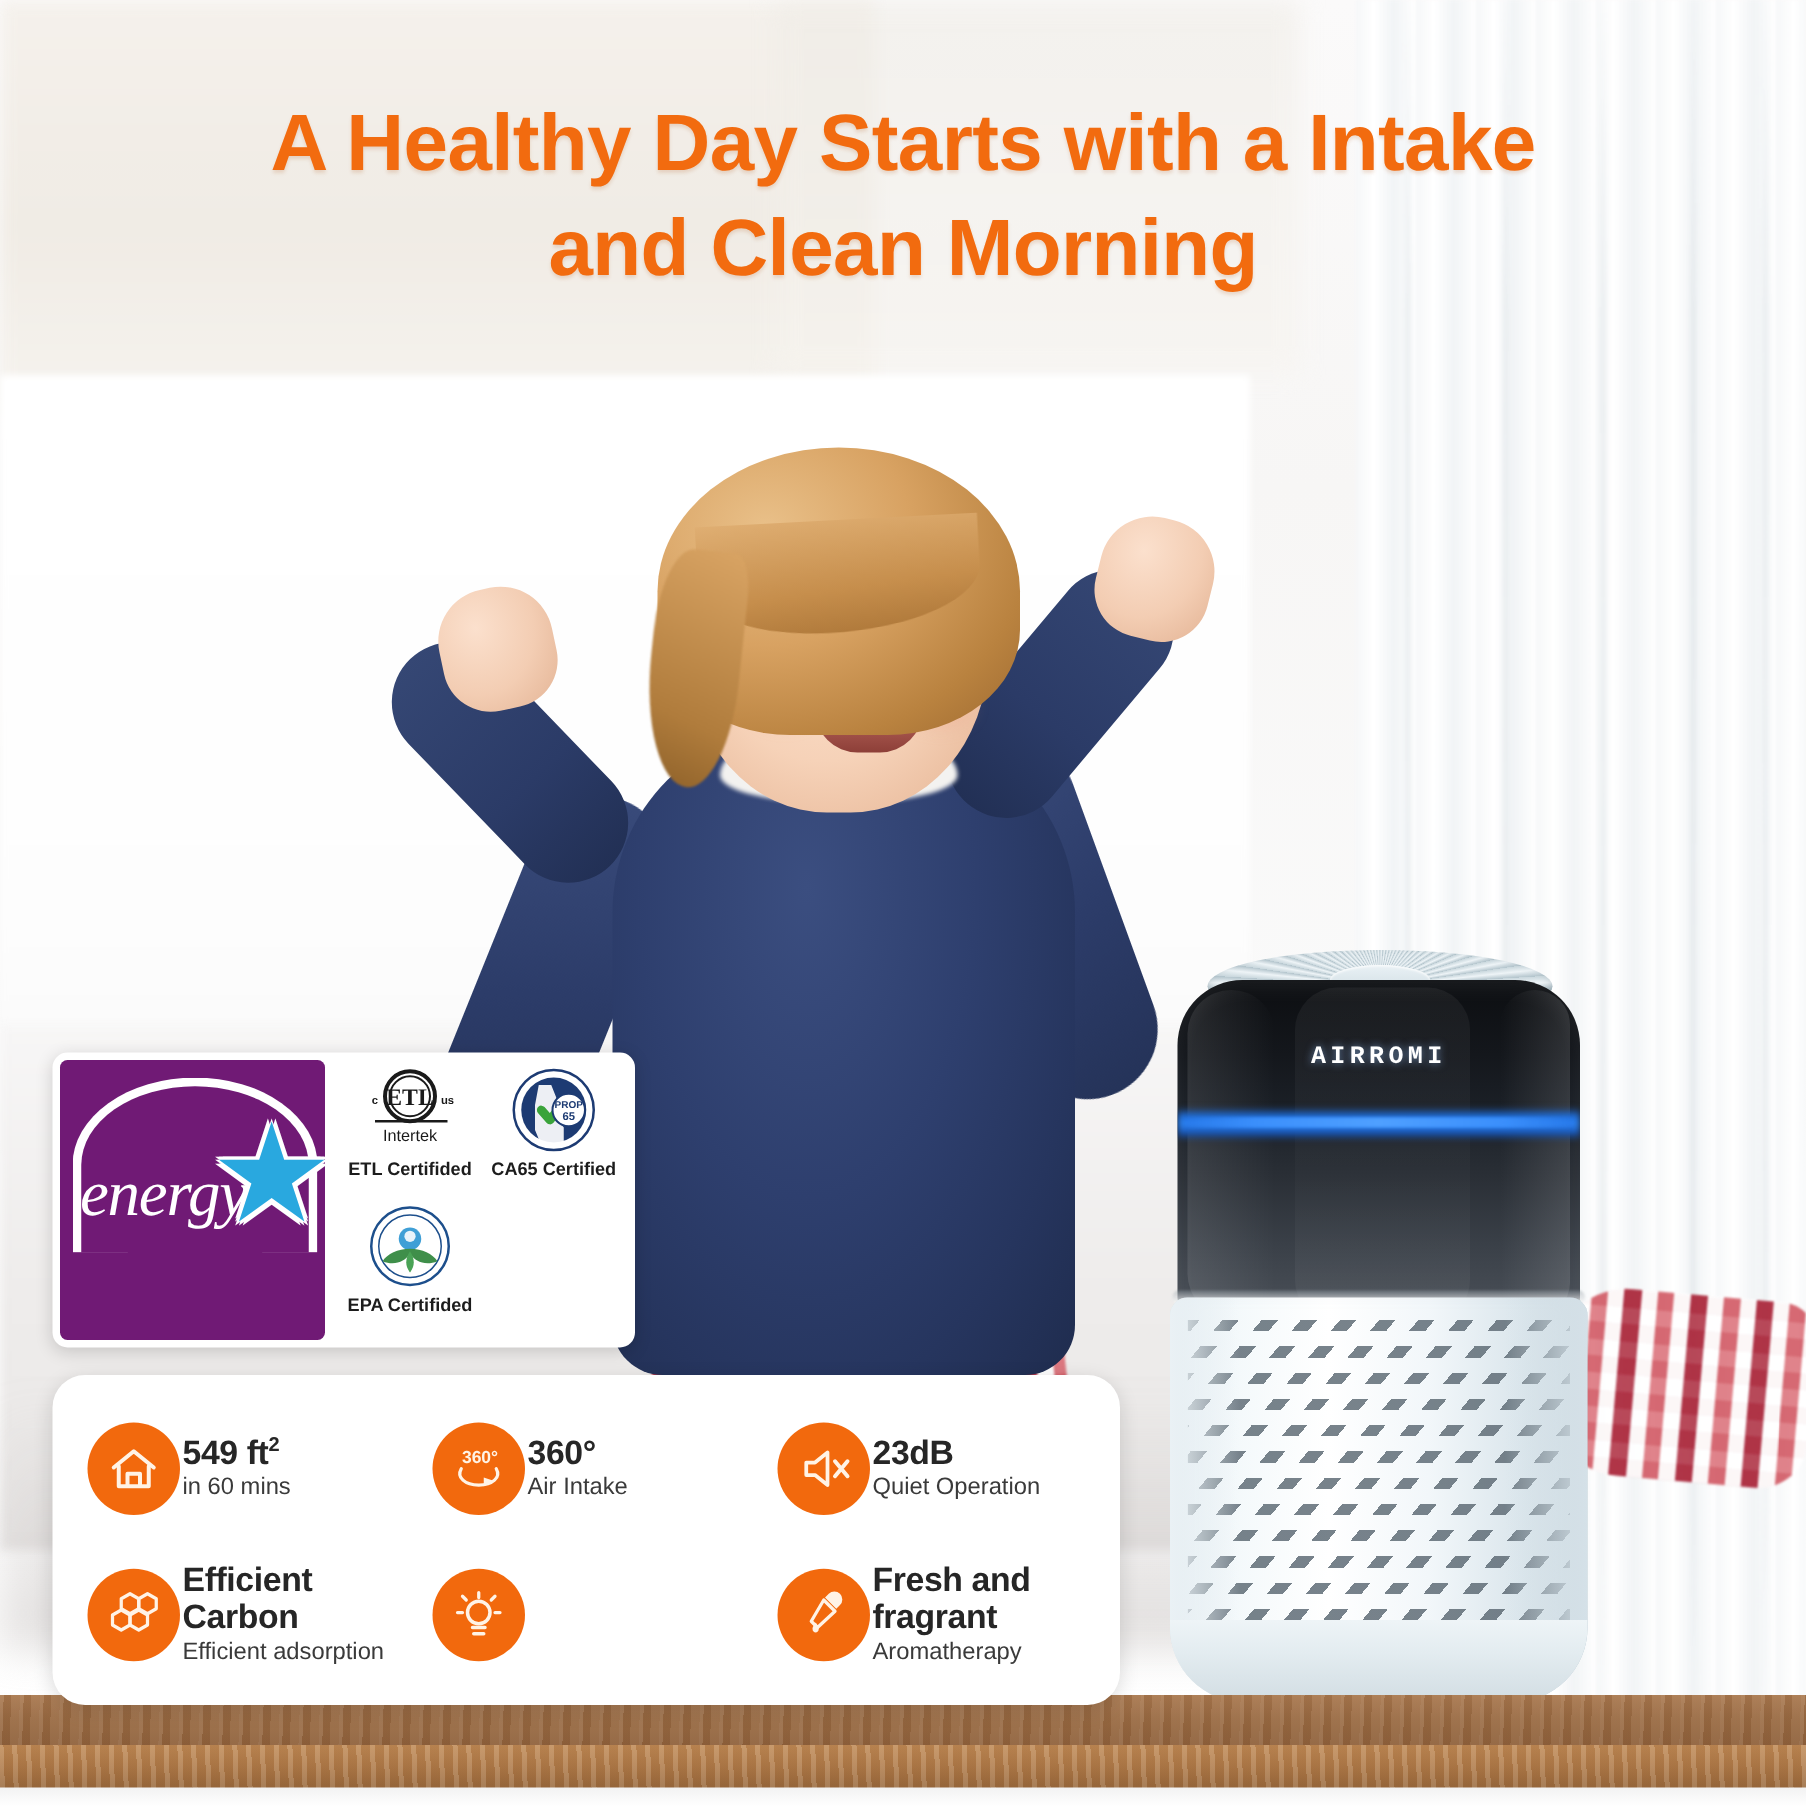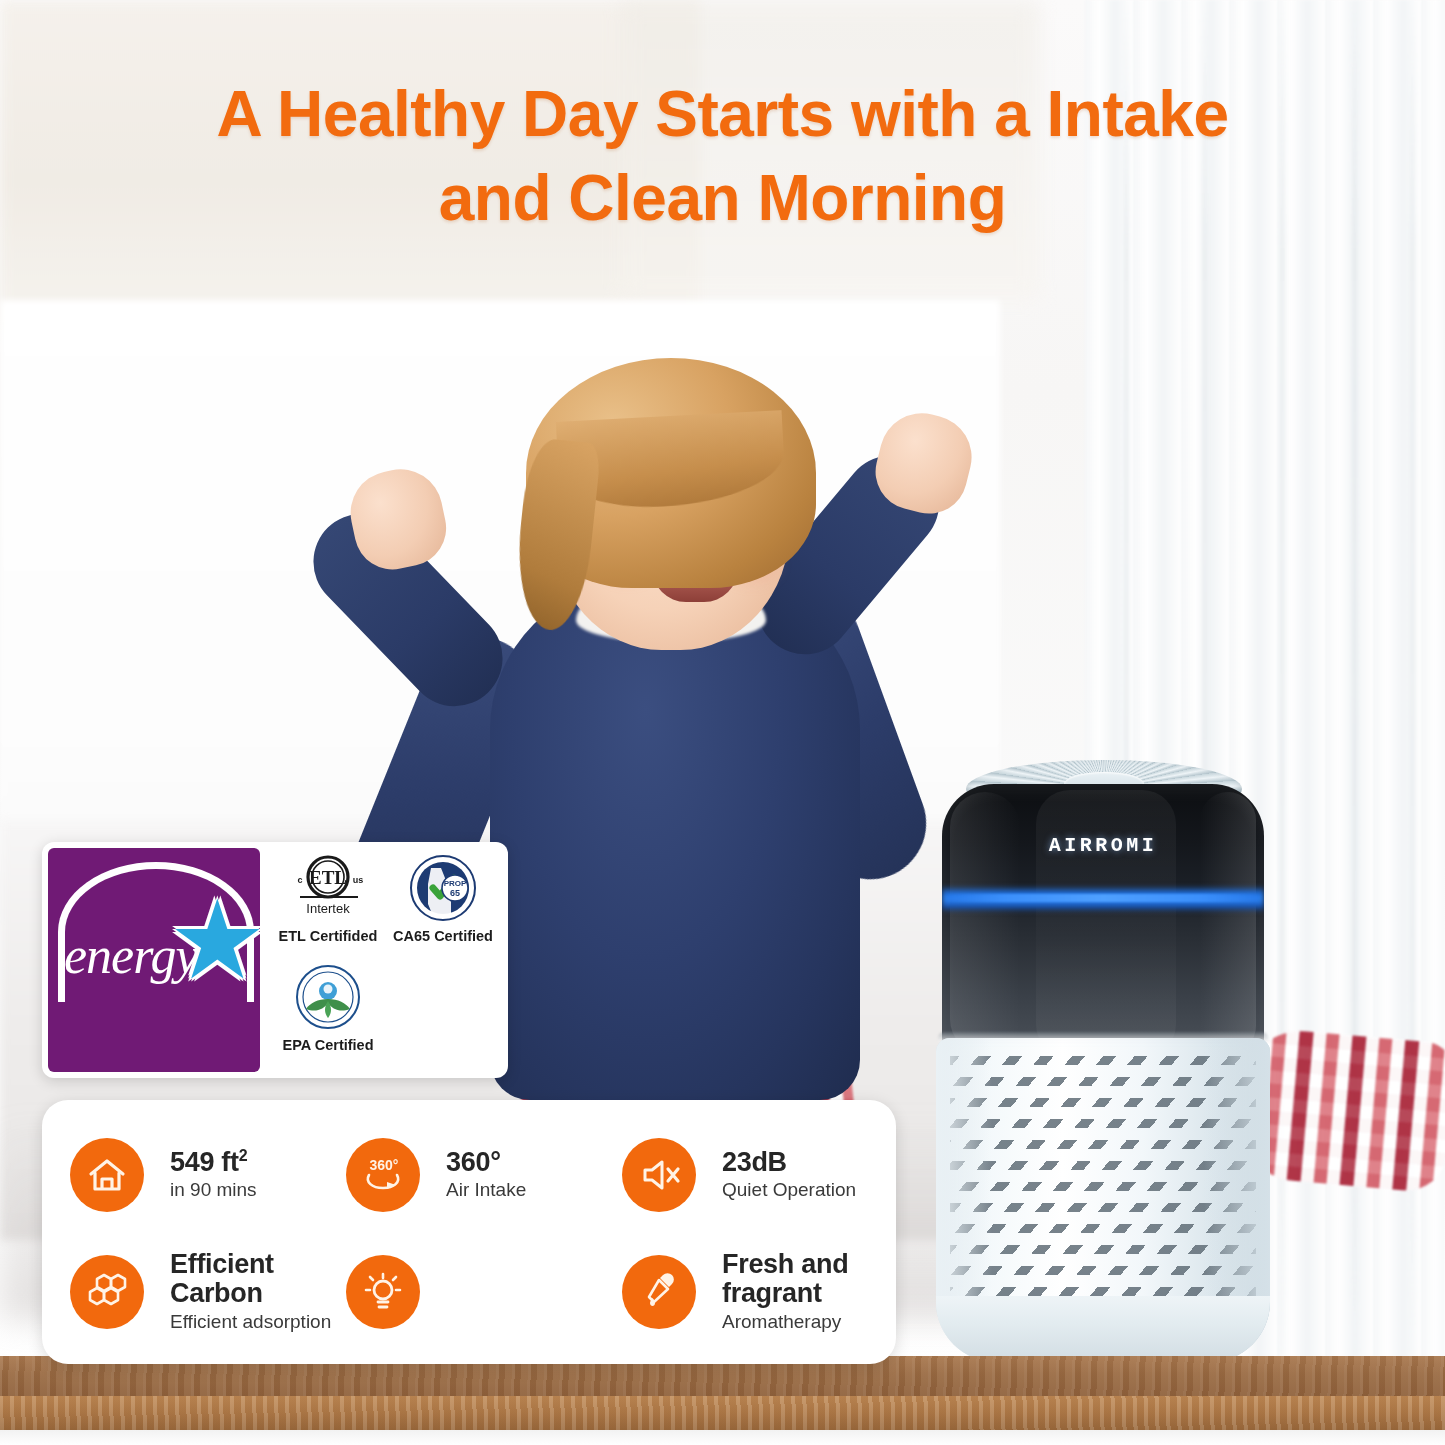--- a/index.html
+++ b/index.html
@@ -384,21 +384,21 @@
   }
 
   
   .features{
     position:absolute; left:42px; top:1100px; width:854px; height:264px;
     background:#ffffff; border-radius:26px;
     box-shadow:0 4px 16px rgba(0,0,0,.14);
     display:grid; grid-template-columns:1fr 1fr 1fr; grid-template-rows:1fr 1fr;
     padding:16px 10px 14px 16px;
   }
-  .feat{ display:flex; align-items:center; gap:26px; padding-left:12px; }
+  .feat{ display:flex; align-items:center; gap:2px; padding-left:12px; }
   .feat-icon{
     width:74px; height:74px; border-radius:50%; background:#F2690D; flex:none;
     display:flex; align-items:center; justify-content:center;
   }
   .feat-text{ display:flex; flex-direction:column; justify-content:center; }
   .feat-title{
     font-size:27px; font-weight:700; color:#262626; line-height:1.06;
     font-family:"Liberation Sans", sans-serif; letter-spacing:-.3px;
   }
   .feat-title sup{ font-size:16px; vertical-align:super; }
@@ -530,39 +530,39 @@
         <div class="mark">
           <svg width="68" height="68" viewBox="0 0 68 68">
             <circle cx="34" cy="34" r="31" fill="#ffffff" stroke="#1d4f8c" stroke-width="2"></circle>
             <circle cx="34" cy="34" r="25" fill="none" stroke="#1d4f8c" stroke-width="1.2"></circle>
             <circle cx="34" cy="28" r="9" fill="#3f9fd6"></circle>
             <circle cx="34" cy="26" r="4.5" fill="#e8f3fa"></circle>
             <path d="M34 36 C24 36 16 40 12 46 C22 50 30 46 34 40 C38 46 46 50 56 46 C52 40 44 36 34 36 z" fill="#3f8f4a"></path>
             <path d="M34 38 C30 44 30 50 34 55 C38 50 38 44 34 38 z" fill="#4aa356"></path>
           </svg>
         </div>
-        <div class="lbl">EPA Certified</div>
+        <div class="lbl">EPA Certifided</div>
       </div>
 
     </div>
   </div>
 
   <div class="features">
 
     <div class="feat">
       <div class="feat-icon">
         <svg width="44" height="44" viewBox="0 0 44 44">
           <path d="M6 21 L22 8 L38 21" fill="none" stroke="#fff3e6" stroke-width="3.2" stroke-linecap="round" stroke-linejoin="round"></path>
           <path d="M10 20 V36 h24 V20" fill="none" stroke="#fff3e6" stroke-width="3.2" stroke-linecap="round" stroke-linejoin="round"></path>
           <path d="M17 36 V26 h10 v10" fill="none" stroke="#fff3e6" stroke-width="3.2" stroke-linejoin="round"></path>
         </svg>
       </div>
       <div class="feat-text">
         <div class="feat-title"><span>549 ft</span><sup>2</sup></div>
-        <div class="feat-sub">in 90 mins</div>
+        <div class="feat-sub">in 60 mins</div>
       </div>
     </div>
 
     <div class="feat">
       <div class="feat-icon">
         <svg width="48" height="44" viewBox="0 0 48 44">
           <text x="25" y="17" font-family="Liberation Sans, sans-serif" font-size="14" font-weight="700" fill="#fff3e6" text-anchor="middle">360°</text>
           <path d="M10 22 C6 29 13 35 24 35 C35 35 42 29 38 22" fill="none" stroke="#fff3e6" stroke-width="2.6" stroke-linecap="round"></path>
           <path d="M28 29 l9 3 l-9 4 z" fill="#fff3e6"></path>
         </svg>

